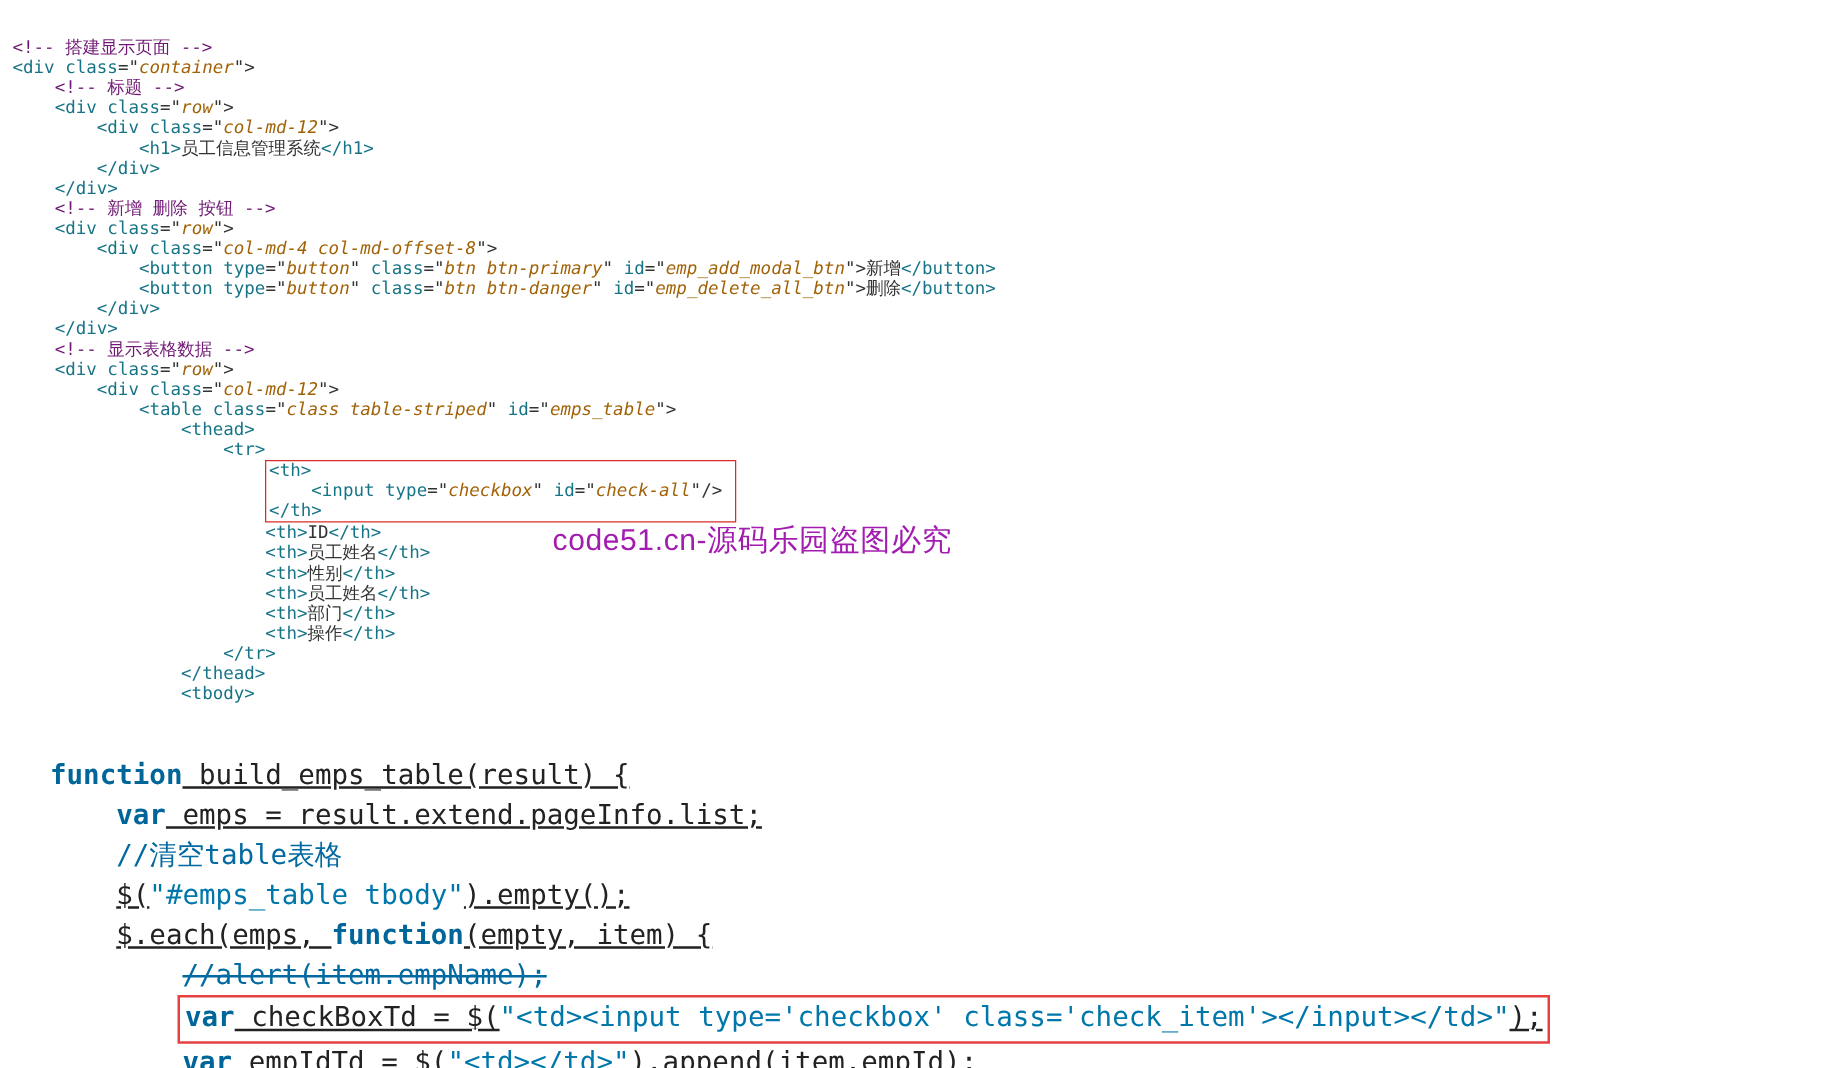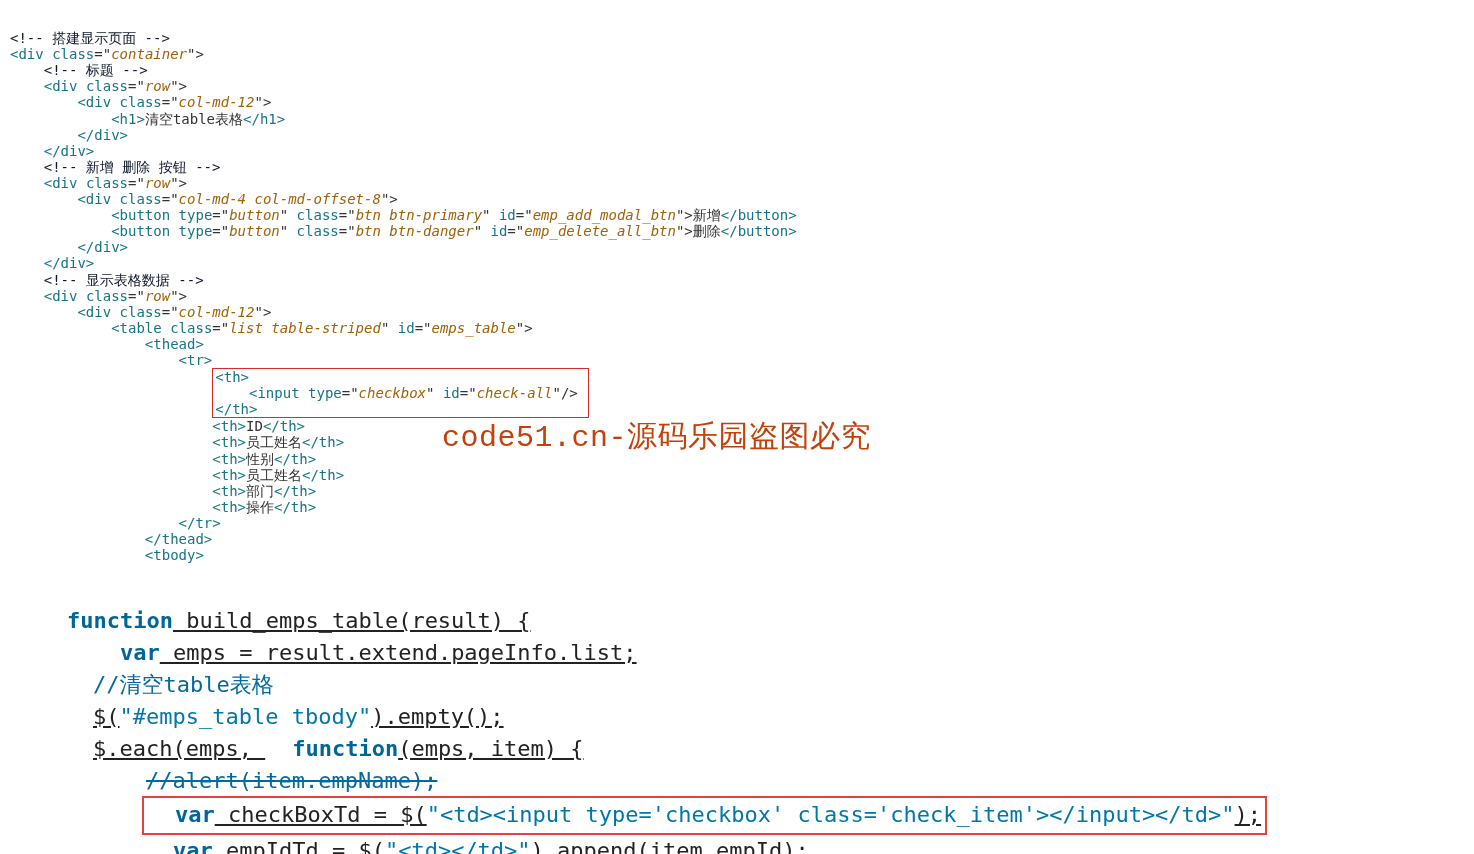--- a/index.html
+++ b/index.html
@@ -1,54 +1,54 @@
 <!DOCTYPE html>
 <html><head>
 <meta charset="utf-8">
 <style>
   * { margin: 0; padding: 0; box-sizing: border-box; }
   body { font-family: "Microsoft YaHei", Consolas, monospace; background: #fff; width: 1474px; }
   .code-block-1 { padding: 14px 10px 10px 10px; font-size: 14px; line-height: 1.15; white-space: pre; font-family: Consolas, monospace; }
   .code-block-2 { padding: 0 30px 10px 40px; font-size: 22px; line-height: 1.45; white-space: pre; font-family: Consolas, "Microsoft YaHei", monospace; }
-  .c  { color: #0f172a; }       
+  .c  { color: #701a75; }       
   .t  { color: #167486; }       
   .s  { color: #a16207; font-style: italic; }  
   .x  { color: #333; }          
-  .kw { color: #006699; font-weight: bold; margin-left: 27px; }   
+  .kw { color: #006699; font-weight: bold; }   
   .fn { color: #222; text-decoration: underline; }          
   .cm { color: #0369a1; }       
   .st { color: #0077aa; }       
   .strike { text-decoration: line-through; }
   .box1 { border: 1.5px solid #d82c2a; display: inline-block; padding: 0 2px; }
   .box2 { border: 2px solid #e54141; display: inline-block; padding: 1px 4px 2px 4px; margin-left: -4px; }
-  .watermark { position: absolute; top: 416px; left: 442px; color: #c2410c; font-family: Liberation Mono, monospace; font-size: 30px; letter-spacing: 0.5px; pointer-events: none; }
+  .watermark { position: absolute; top: 416px; left: 442px; color: #a21caf; font-family: Liberation Sans, sans-serif; font-size: 24px; letter-spacing: 0.5px; pointer-events: none; }
 </style>
 </head>
 <body>
 
 <div class="code-block-1">
 <span class="c">&lt;!-- 搭建显示页面 --&gt;</span>
 <span class="t"><span>&lt;div </span><span>class</span><span class="x">="</span><span class="s">container</span><span class="x">"&gt;</span></span>
     <span class="c">&lt;!-- 标题 --&gt;</span>
     <span class="t"><span>&lt;div </span><span>class</span><span class="x">="</span><span class="s">row</span><span class="x">"&gt;</span></span>
         <span class="t"><span>&lt;div </span><span>class</span><span class="x">="</span><span class="s">col-md-12</span><span class="x">"&gt;</span></span>
-            <span class="t">&lt;h1&gt;</span><span class="x">清空table表格</span><span class="t">&lt;/h1&gt;</span>
+            <span class="t">&lt;h1&gt;</span><span class="x">员工信息管理系统</span><span class="t">&lt;/h1&gt;</span>
         <span class="t">&lt;/div&gt;</span>
     <span class="t">&lt;/div&gt;</span>
     <span class="c">&lt;!-- 新增 删除 按钮 --&gt;</span>
     <span class="t"><span>&lt;div </span><span>class</span><span class="x">="</span><span class="s">row</span><span class="x">"&gt;</span></span>
         <span class="t"><span>&lt;div </span><span>class</span><span class="x">="</span><span class="s">col-md-4 col-md-offset-8</span><span class="x">"&gt;</span></span>
             <span class="t"><span>&lt;button </span><span>type</span><span class="x">="</span><span class="s">button</span><span class="x">" </span><span>class</span><span class="x">="</span><span class="s">btn btn-primary</span><span class="x">" </span><span>id</span><span class="x">="</span><span class="s">emp_add_modal_btn</span><span class="x">"&gt;</span></span><span class="x">新增</span><span class="t">&lt;/button&gt;</span>
             <span class="t"><span>&lt;button </span><span>type</span><span class="x">="</span><span class="s">button</span><span class="x">" </span><span>class</span><span class="x">="</span><span class="s">btn btn-danger</span><span class="x">" </span><span>id</span><span class="x">="</span><span class="s">emp_delete_all_btn</span><span class="x">"&gt;</span></span><span class="x">删除</span><span class="t">&lt;/button&gt;</span>
         <span class="t">&lt;/div&gt;</span>
     <span class="t">&lt;/div&gt;</span>
     <span class="c">&lt;!-- 显示表格数据 --&gt;</span>
     <span class="t"><span>&lt;div </span><span>class</span><span class="x">="</span><span class="s">row</span><span class="x">"&gt;</span></span>
         <span class="t"><span>&lt;div </span><span>class</span><span class="x">="</span><span class="s">col-md-12</span><span class="x">"&gt;</span></span>
-            <span class="t"><span>&lt;table </span><span>class</span><span class="x">="</span><span class="s">list table-striped</span><span class="x">" </span><span>id</span><span class="x">="</span><span class="s">emps_table</span><span class="x">"&gt;</span></span>
+            <span class="t"><span>&lt;table </span><span>class</span><span class="x">="</span><span class="s">class table-striped</span><span class="x">" </span><span>id</span><span class="x">="</span><span class="s">emps_table</span><span class="x">"&gt;</span></span>
                 <span class="t">&lt;thead&gt;</span>
                     <span class="t">&lt;tr&gt;</span>
                         <span class="box1"><span class="t">&lt;th&gt;</span>
     <span class="t"><span>&lt;input </span><span>type</span><span class="x">="</span><span class="s">checkbox</span><span class="x">" </span><span>id</span><span class="x">="</span><span class="s">check-all</span><span class="x">"/&gt;</span></span>
 <span class="t">&lt;/th&gt;</span>                                       </span>
                         <span class="t">&lt;th&gt;</span><span class="x">ID</span><span class="t">&lt;/th&gt;</span>
                         <span class="t">&lt;th&gt;</span><span class="x">员工姓名</span><span class="t">&lt;/th&gt;</span>
                         <span class="t">&lt;th&gt;</span><span class="x">性别</span><span class="t">&lt;/th&gt;</span>
                         <span class="t">&lt;th&gt;</span><span class="x">员工姓名</span><span class="t">&lt;/th&gt;</span>
                         <span class="t">&lt;th&gt;</span><span class="x">部门</span><span class="t">&lt;/th&gt;</span>
@@ -56,20 +56,20 @@
                     <span class="t">&lt;/tr&gt;</span>
                 <span class="t">&lt;/thead&gt;</span>
                 <span class="t">&lt;tbody&gt;</span>
 </div>
 
 <div class="code-block-2">
 <span class="kw">function</span><span class="fn"> build_emps_table(result) {</span>
     <span class="kw">var</span><span class="fn"> emps = result.extend.pageInfo.list;</span>
     <span class="cm">//清空table表格</span>
     <span class="fn">$(</span><span class="st">"#emps_table tbody"</span><span class="fn">).empty();</span>
-    <span class="fn">$.each(emps, </span><span class="kw">function</span><span class="fn">(emps, item) {</span>
+    <span class="fn">$.each(emps, </span><span class="kw">function</span><span class="fn">(empty, item) {</span>
         <span class="cm strike">//alert(item.empName);</span>
         <span class="box2"><span class="kw">var</span><span class="fn"> checkBoxTd = $(</span><span class="st">"&lt;td&gt;&lt;input type='checkbox' class='check_item'&gt;&lt;/input&gt;&lt;/td&gt;"</span><span class="fn">);</span></span>
         <span class="kw">var</span><span class="fn"> empIdTd = $(</span><span class="st">"&lt;td&gt;&lt;/td&gt;"</span><span class="fn">).append(item.empId);</span>
         
 </div>
 
 <div class="watermark">code51.cn-源码乐园盗图必究</div>
 
 </body></html>

